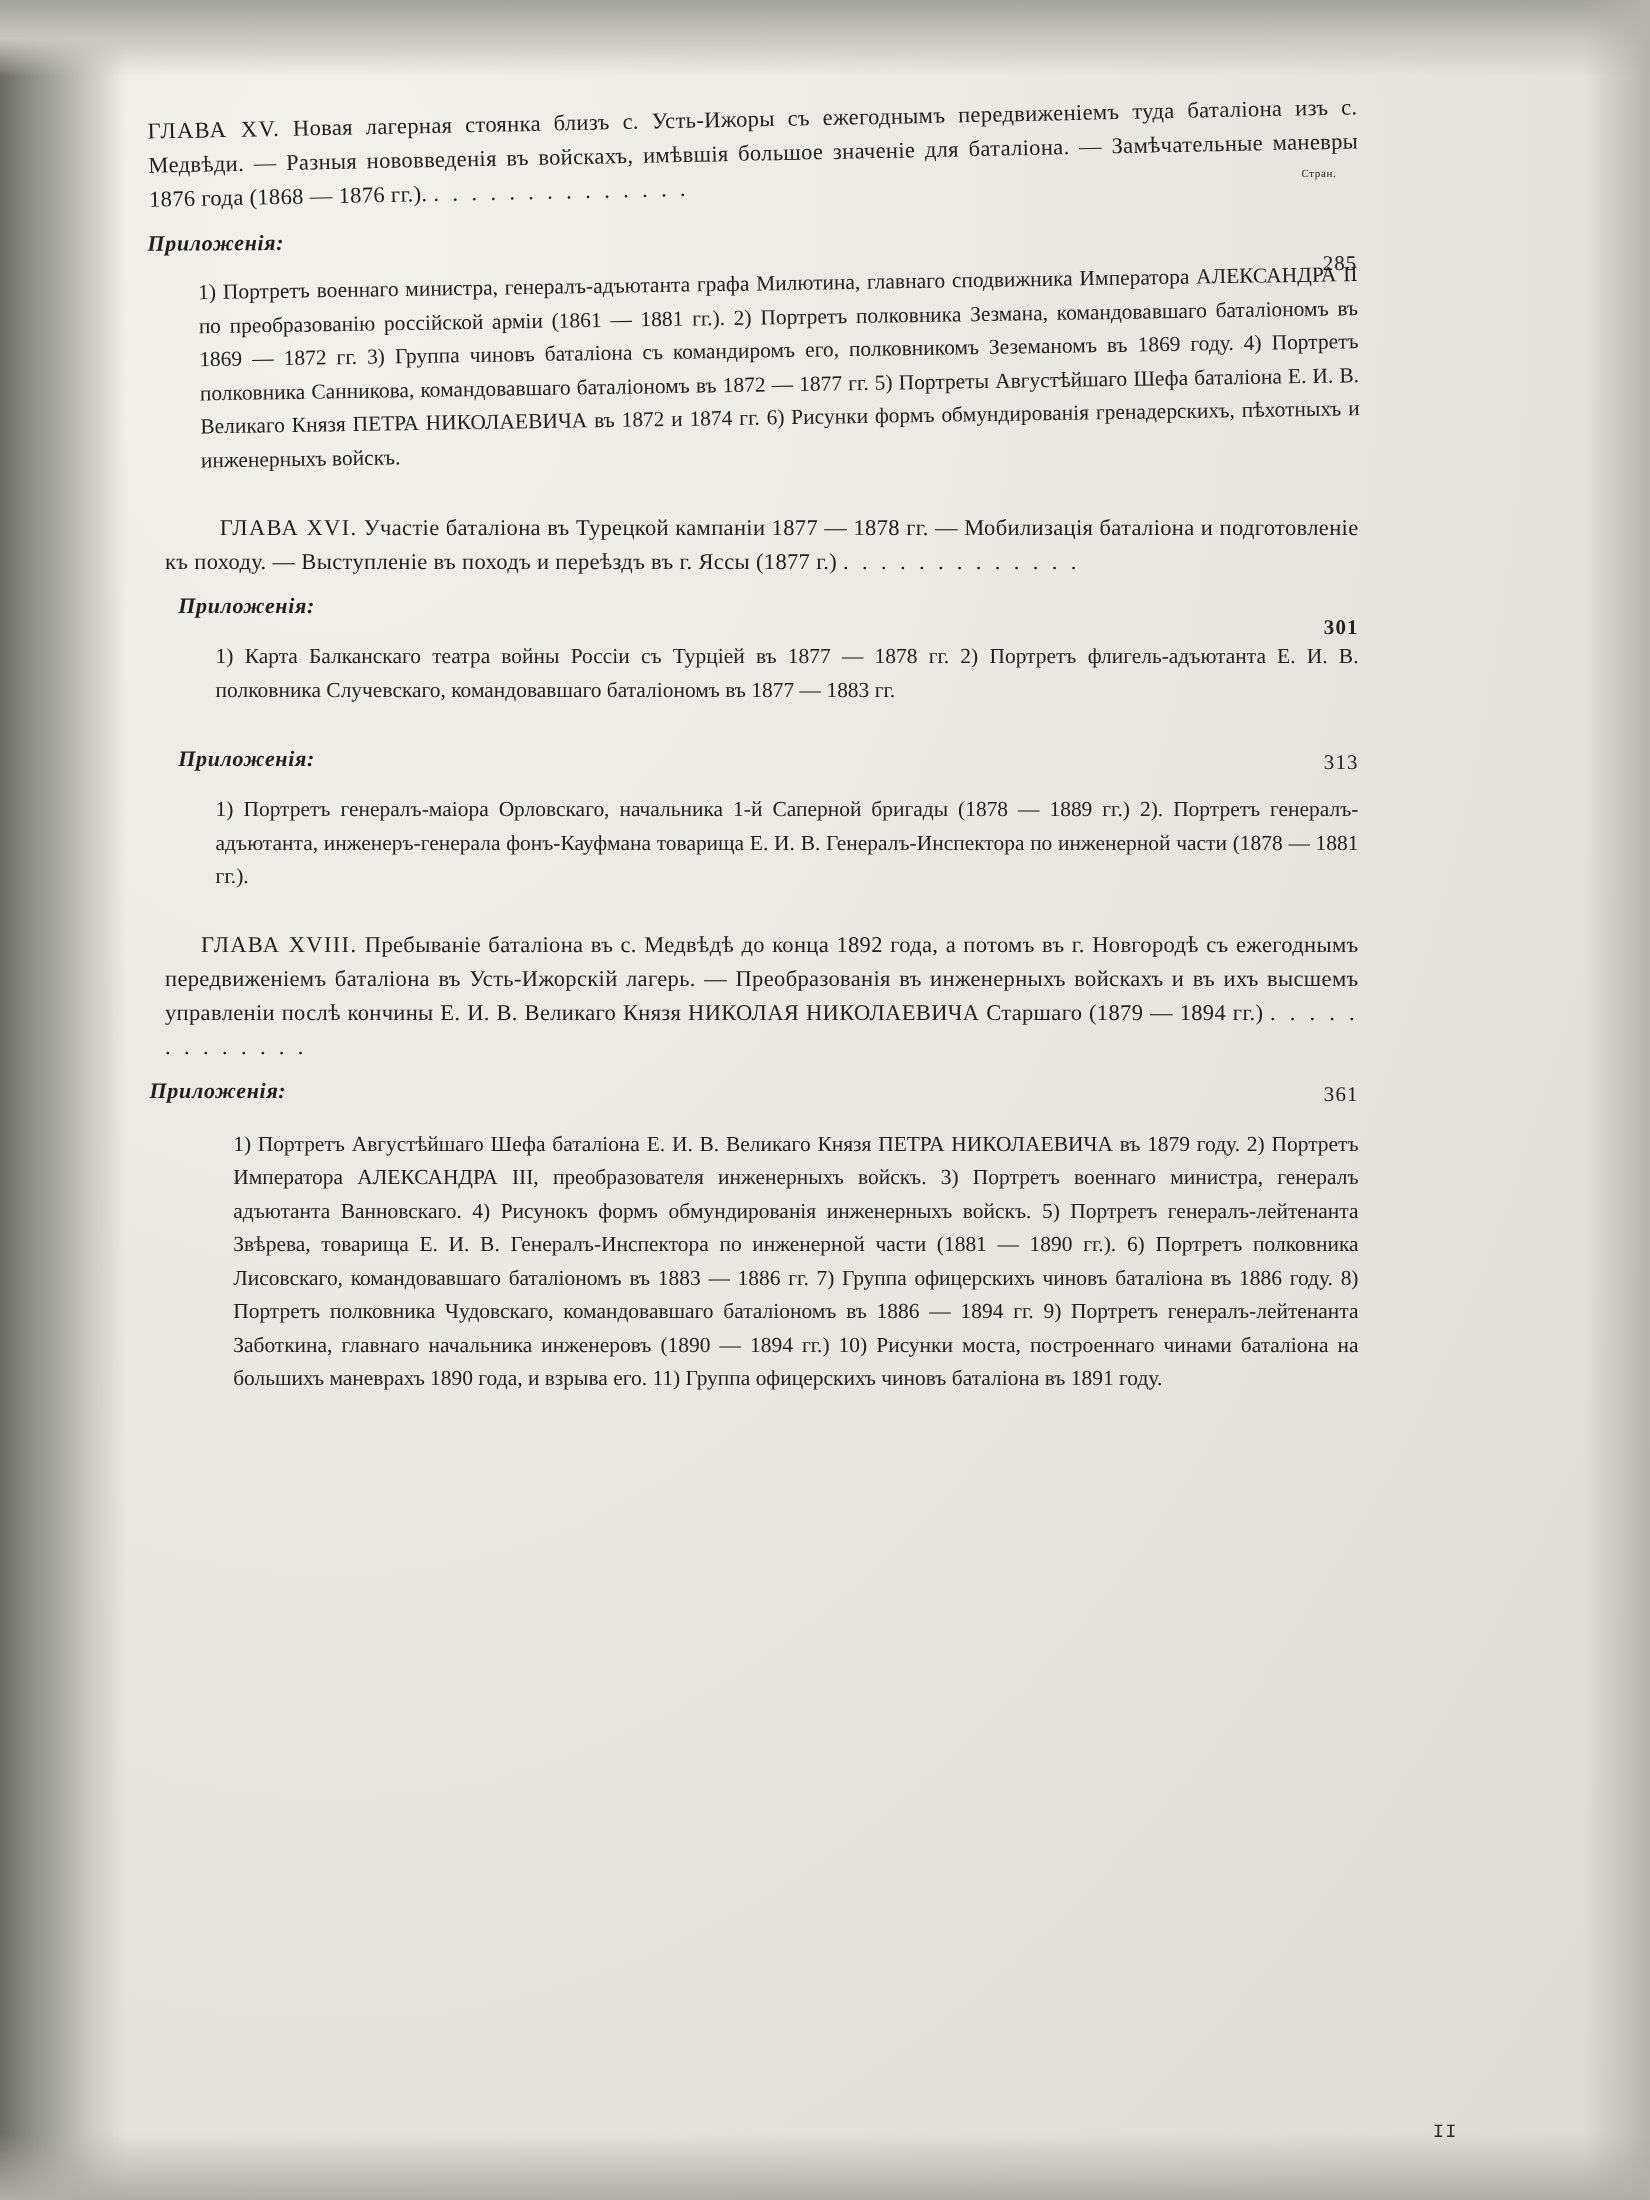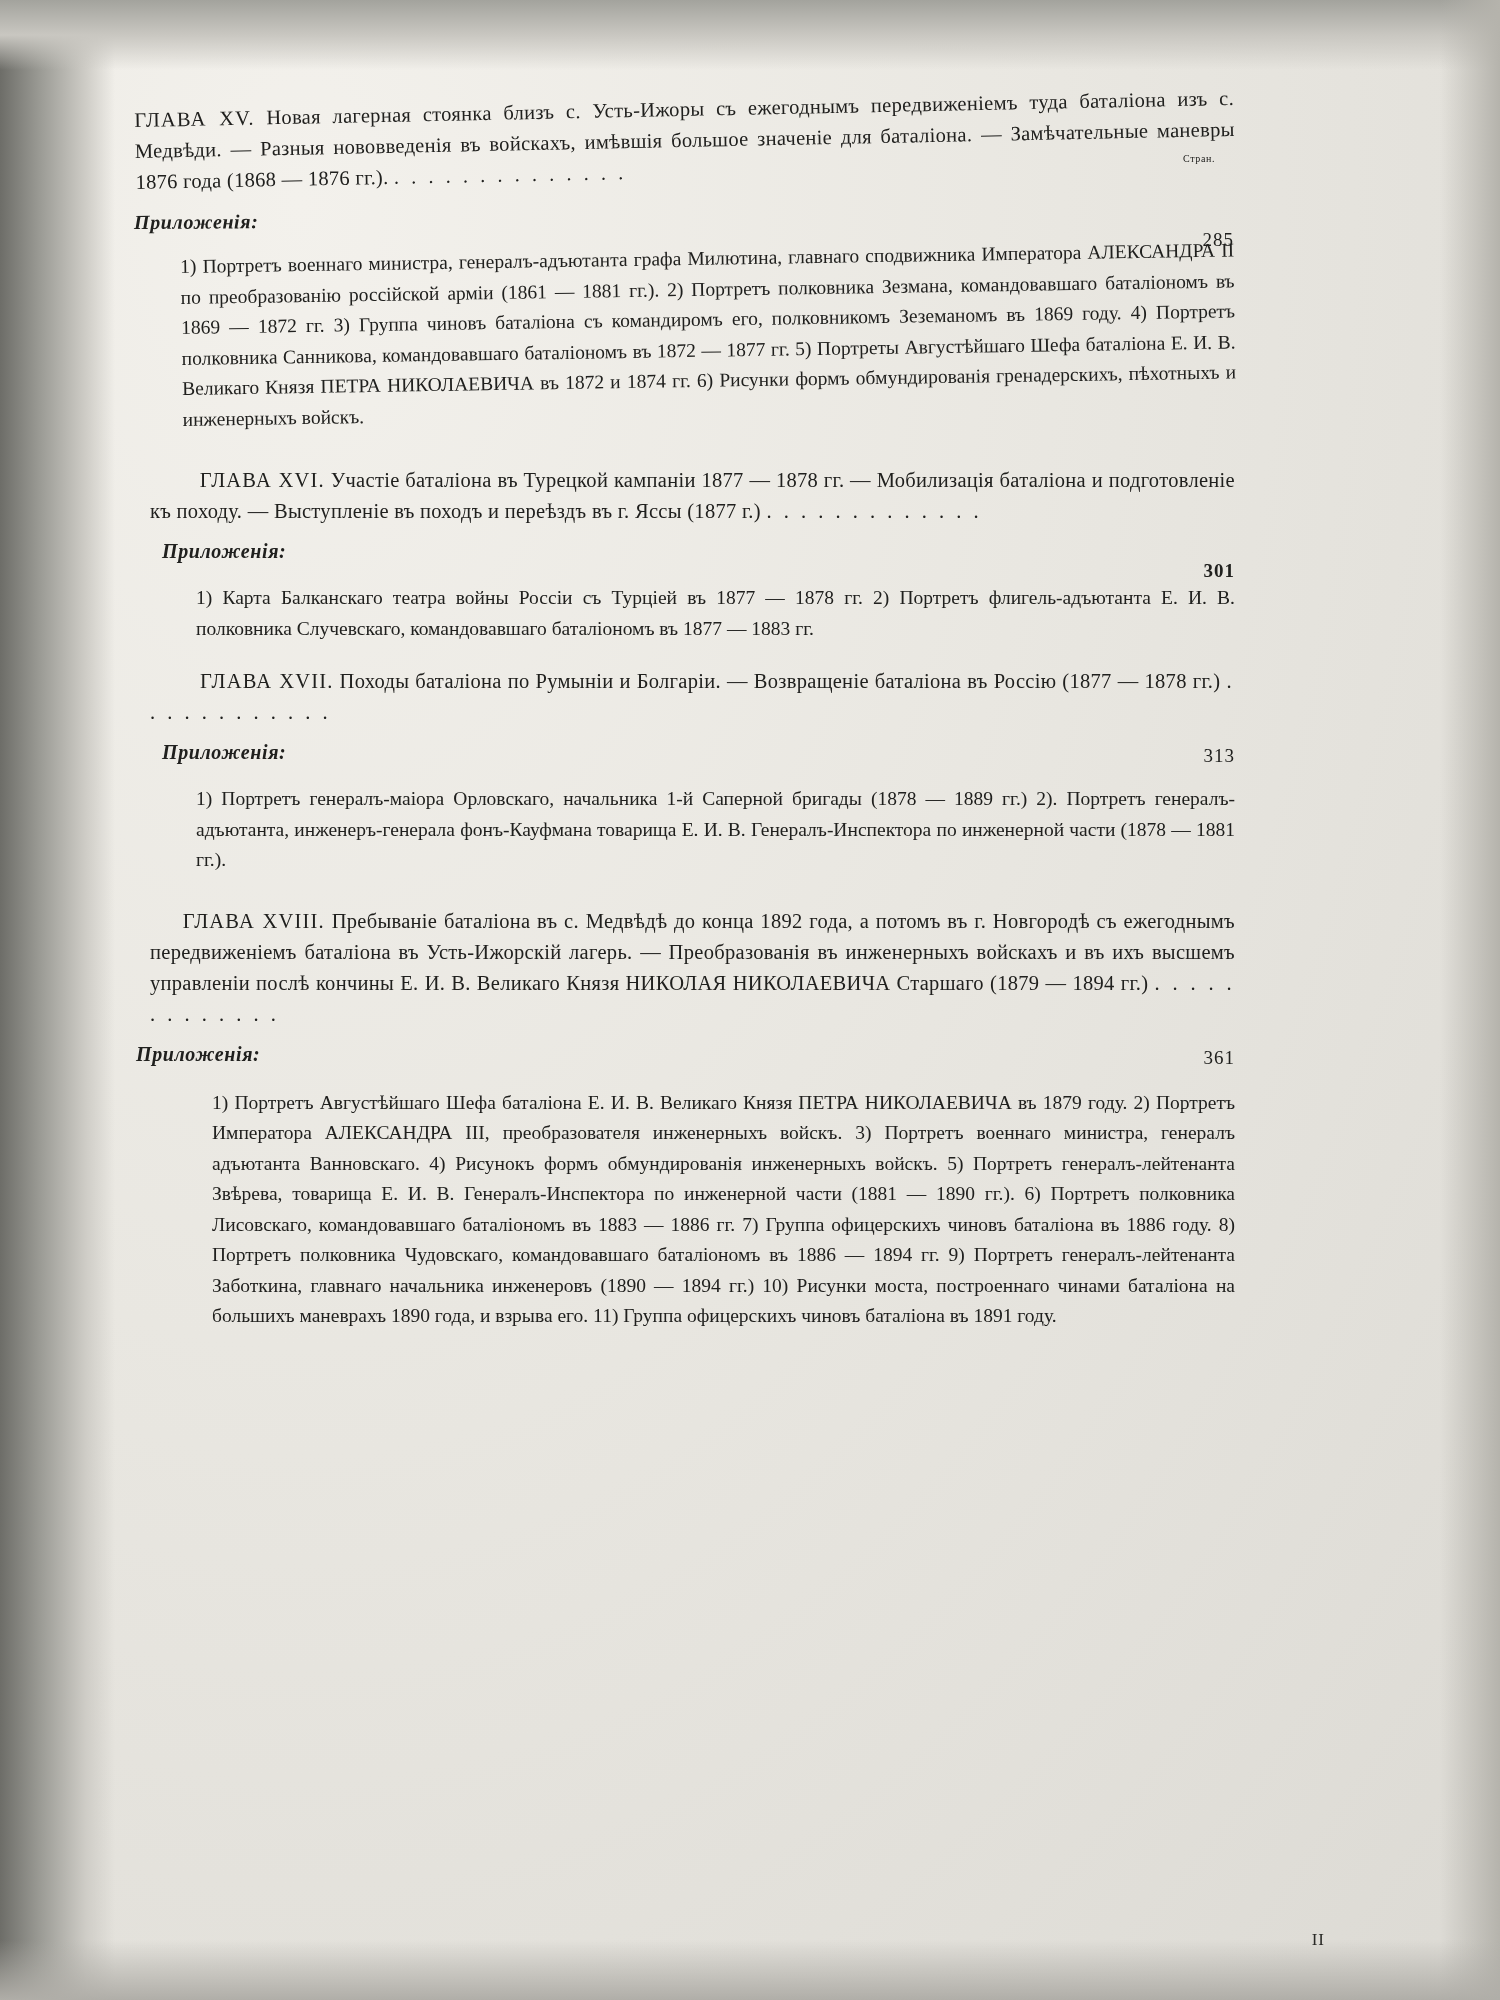--- a/index.html
+++ b/index.html
@@ -113,20 +113,21 @@
   .spacer-lg { height: 30px; }
   .spacer-md { height: 22px; }
 
   .folio {
     position: absolute;
     right: 175px;
     top: 1930px;
     font-size: 17px;
     letter-spacing: 1px;
     color: #2a2a27;
+    font-family: Liberation Mono, monospace;
   }
   .indent { display: inline-block; width: 44px; }
 </style>
 </head>
 <body>
 
 <div class="page">
   <div class="page-shadow-left"></div>
   <div class="page-shadow-top"></div>
   <div class="page-shadow-right"></div>
@@ -161,26 +162,20 @@
       <div style="position:relative;height:36px;">
         <div class="appx-label" style="margin-left:12px;">Приложенія:</div>
         <div class="pagenum" style="top:20px;font-weight:bold;">301</div>
       </div>
       <div class="appx-body">1) Карта Балканскаго театра войны Россіи съ Турціей въ 1877 — 1878 гг. 2) Портретъ флигель-адъютанта Е. И. В. полковника Случевскаго, командовавшаго баталіономъ въ 1877 — 1883 гг.</div>
     </div>
 
     <div class="spacer-md"></div>
 
     <div class="chapter-block">
-      <div class="chapter-head">
-        <span class="indent"></span>
-        <span class="chap-label">ГЛАВА XVII.</span>
-        <span>Походы баталіона по Румыніи и Болгаріи. — Возвращеніе баталіона въ Россію (1877 — 1878 гг.)</span>
-        <span class="dots">. . . . . . . . . . . .</span>
-      </div>
       <div style="position:relative;height:36px;">
         <div class="appx-label" style="margin-left:12px;">Приложенія:</div>
         <div class="pagenum" style="top:4px;">313</div>
       </div>
       <div class="appx-body">1) Портретъ генералъ-маіора Орловскаго, начальника 1-й Саперной бригады (1878 — 1889 гг.) 2). Портретъ генералъ-адъютанта, инженеръ-генерала фонъ-Кауфмана товарища Е. И. В. Генералъ-Инспектора по инженерной части (1878 — 1881 гг.).</div>
     </div>
 
     <div class="spacer-lg"></div>
 
     <div class="chapter-block">

